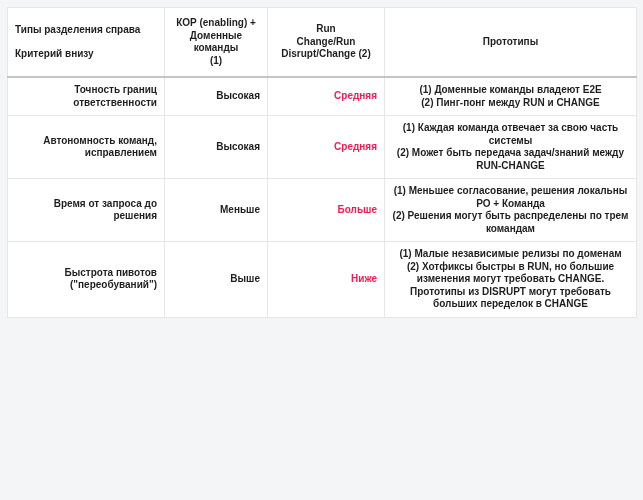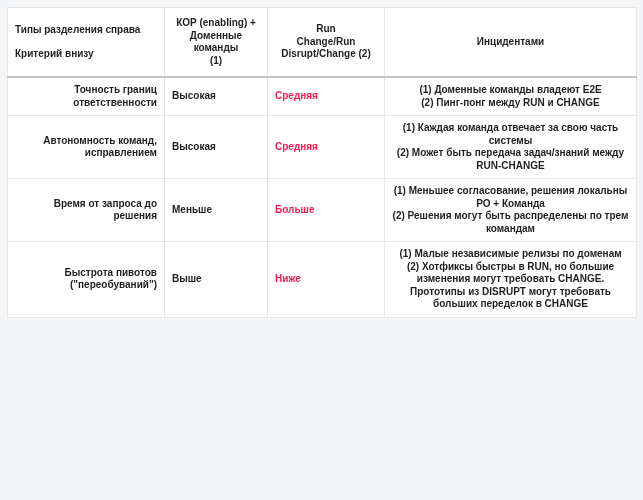--- a/index.html
+++ b/index.html
@@ -38,21 +38,21 @@
     padding-top: 9px;
     padding-bottom: 9px;
   }
   col.c1 { width: 157px; }
   col.c2 { width: 103px; }
   col.c3 { width: 117px; }
   col.c4 { width: 252px; }
   th.col-0 { text-align: left; }
   th.col-1, th.col-2, th.col-3 { text-align: center; }
   td.criterion { text-align: right; }
-  td.rating { text-align: left; }
+  td.rating { text-align: right; }
   td.explanation { text-align: center; font-weight: 700; }
   .hl { min-height: 12.5px; }
   .hdr-gap { height: 12px; }
   tr.body-row { height: 34px; }
 </style>
 </head>
 <body>
 
 <div class="page">
   <table class="cmp">
@@ -73,21 +73,21 @@
             <div class="hl">КОР (enabling) +</div>
             <div class="hl">Доменные команды</div>
             <div class="hl">(1)</div>
           </th>
           <th class="col-2">
             <div class="hl">Run</div>
             <div class="hl">Change/Run</div>
             <div class="hl">Disrupt/Change (2)</div>
           </th>
           <th class="col-3">
-            <div class="hl">Инцидентами</div>
+            <div class="hl">Прототипы</div>
           </th>
         </tr>
     </thead>
     <tbody id="table-body">
         <tr class="body-row">
           <td class="criterion">Точность границ ответственности</td>
           <td class="rating">Высокая</td>
           <td class="rating" style="color: rgb(237, 30, 85);">Средняя</td>
           <td class="explanation">
             <div class="hl">(1) Доменные команды владеют E2E</div>

